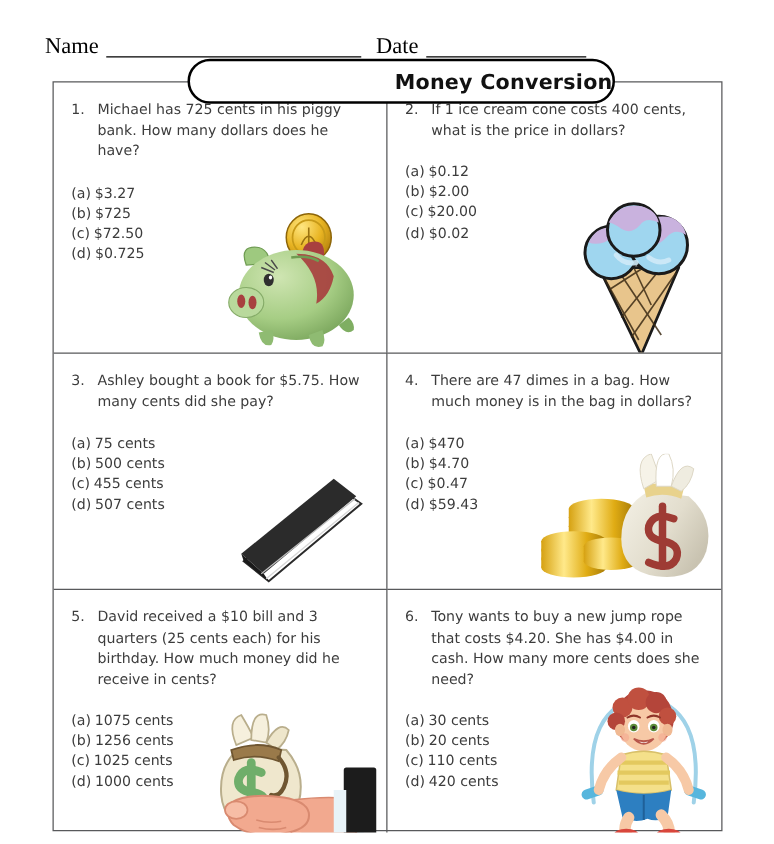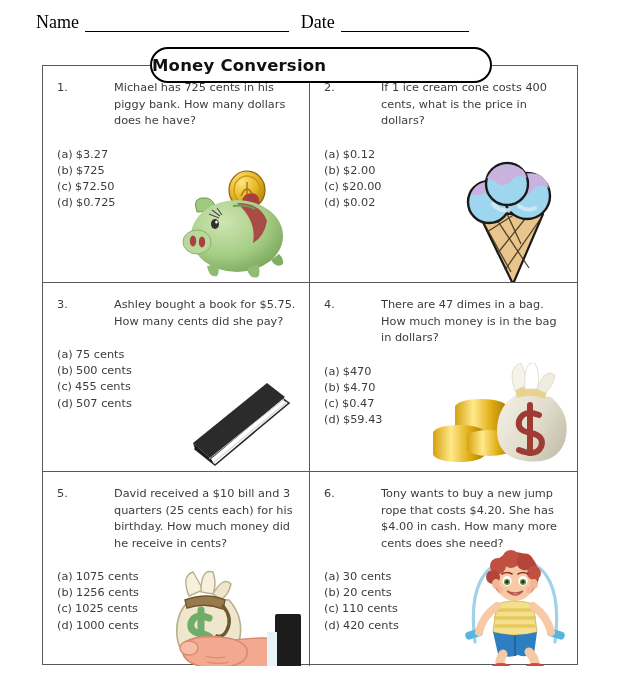--- a/index.html
+++ b/index.html
@@ -13,21 +13,21 @@
     height: 675px;
     position: relative;
     overflow: hidden;
     font-family: "Liberation Sans", sans-serif;
     color: #231f20;
   }
 
   
   .header-row {
     position: absolute;
-    left: 0; top: 0;
+    left: 0; top: 14px;
     width: 505px;
     height: 34px;
     display: flex;
     align-items: flex-end;
     padding: 4px 36px 0 36px;
     box-sizing: border-box;
   }
   .hdr-label {
     font-family: "Liberation Serif", serif;
     font-size: 18px;
@@ -51,21 +51,21 @@
     left: 150px;
     top: 47px;
     width: 342px;
     height: 36px;
     box-sizing: border-box;
     border: 2px solid #000;
     border-radius: 19px;
     background: #ffffff;
     display: flex;
     align-items: center;
-    justify-content: flex-start;
+    justify-content: flex-end;
     z-index: 5;
   }
   .title-pill span {
     font-family: "DejaVu Sans", sans-serif;
     font-weight: bold;
     font-size: 16.5px;
     letter-spacing: 0.2px;
     color: #111111;
   }
 
@@ -104,21 +104,20 @@
     color: #3c3c3c;
     width: 21px;
     flex: 0 0 21px;
   }
   .qtext {
     font-family: "DejaVu Sans", sans-serif;
     font-size: 11.3px;
     line-height: 16.5px;
     color: #3c3c3c;
     flex: 1 1 auto;
-    margin-left: 36px;
   }
   .choices {
     margin-top: 17px;
     position: relative;
     z-index: 3;
   }
   .choice {
     font-family: "DejaVu Sans", sans-serif;
     font-size: 11.3px;
     line-height: 16.2px;

